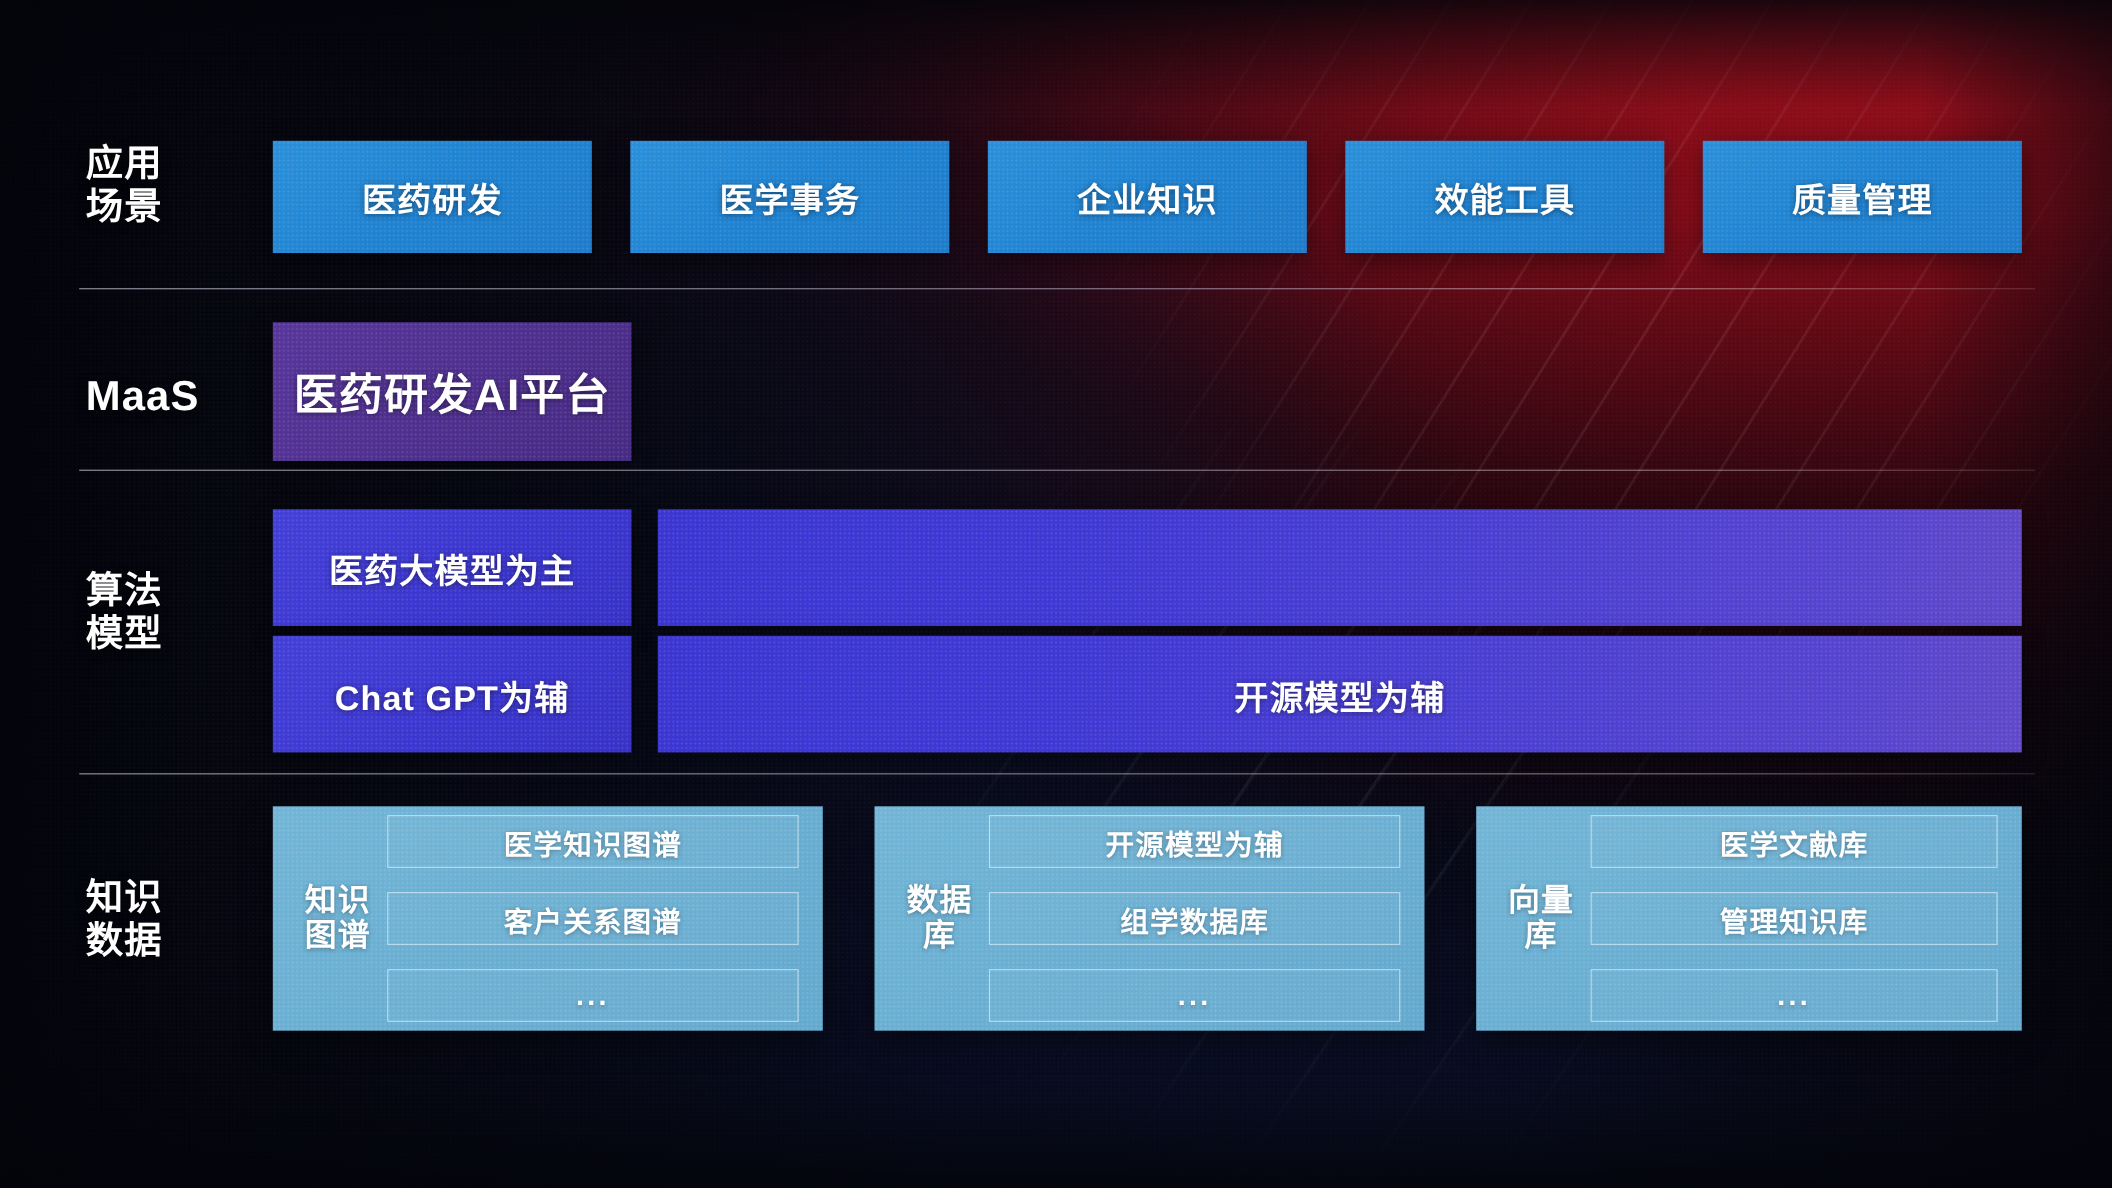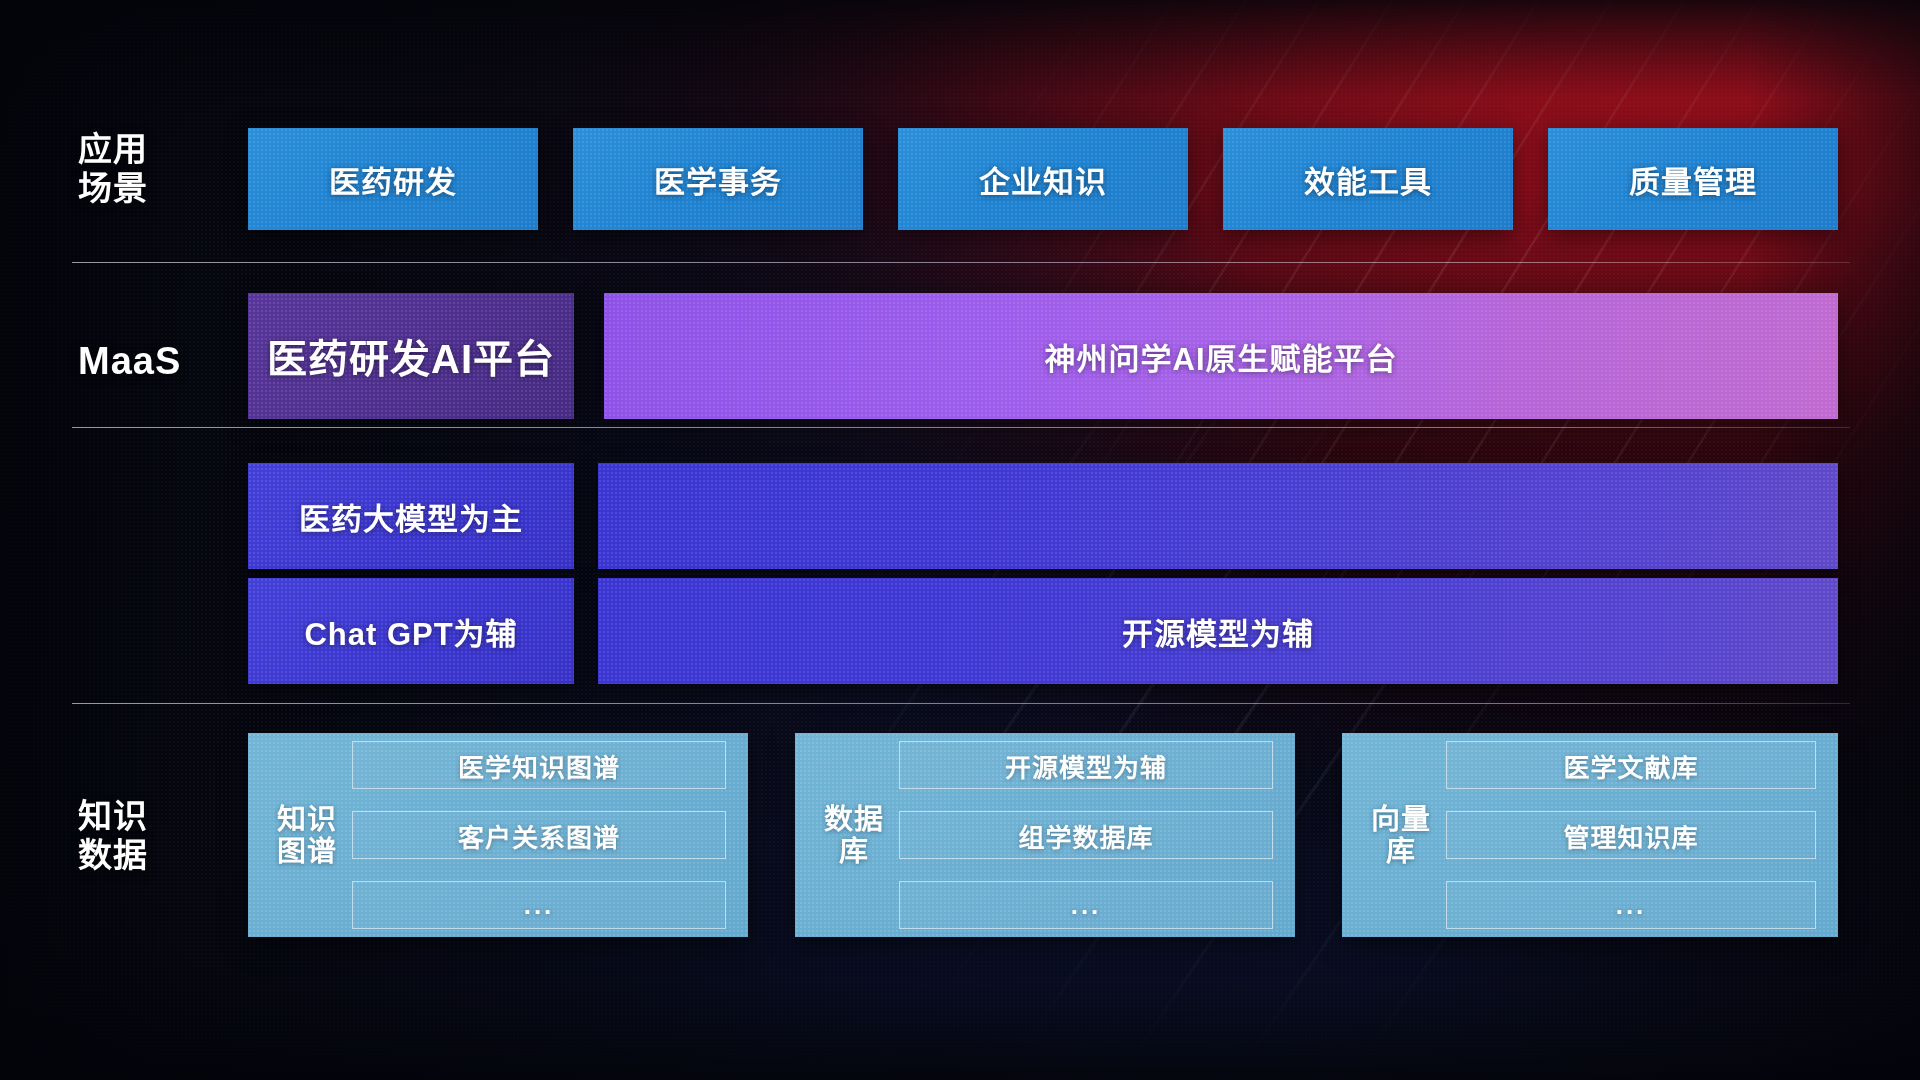--- a/index.html
+++ b/index.html
@@ -267,27 +267,27 @@
     <div class="divider" style="top:262px;"></div>
 
     <div class="rail-label" style="top:339px;font-size:38px;">
       <div>MaaS</div>
     </div>
 
     <div class="box maas-left" style="left:248px;top:293px;width:326px;">
       <span class="dotsfill"></span>
       <span class="lbl">医药研发AI平台</span>
     </div>
-    <div class="box maas-right" style="left:604px;top:293px;width:1234px;">
-      <span class="dotsfill"></span>
-      <span class="lbl">神州问学AI原生赋能平台</span>
-    </div>
 
     <div class="divider" style="top:427px;"></div>
 
+    <div class="rail-label" style="top:518px;font-size:34px;">
+      <div>算法</div>
+      <div>模型</div>
+    </div>
 
     <div class="box algo-left" style="left:248px;top:463px;width:326px;">
       <span class="dotsfill"></span>
       <span class="lbl">医药大模型为主</span>
     </div>
     <div class="box algo-right" style="left:598px;top:463px;width:1240px;">
       <span class="dotsfill"></span>
     </div>
 
     <div class="box algo-left" style="left:248px;top:578px;width:326px;">

